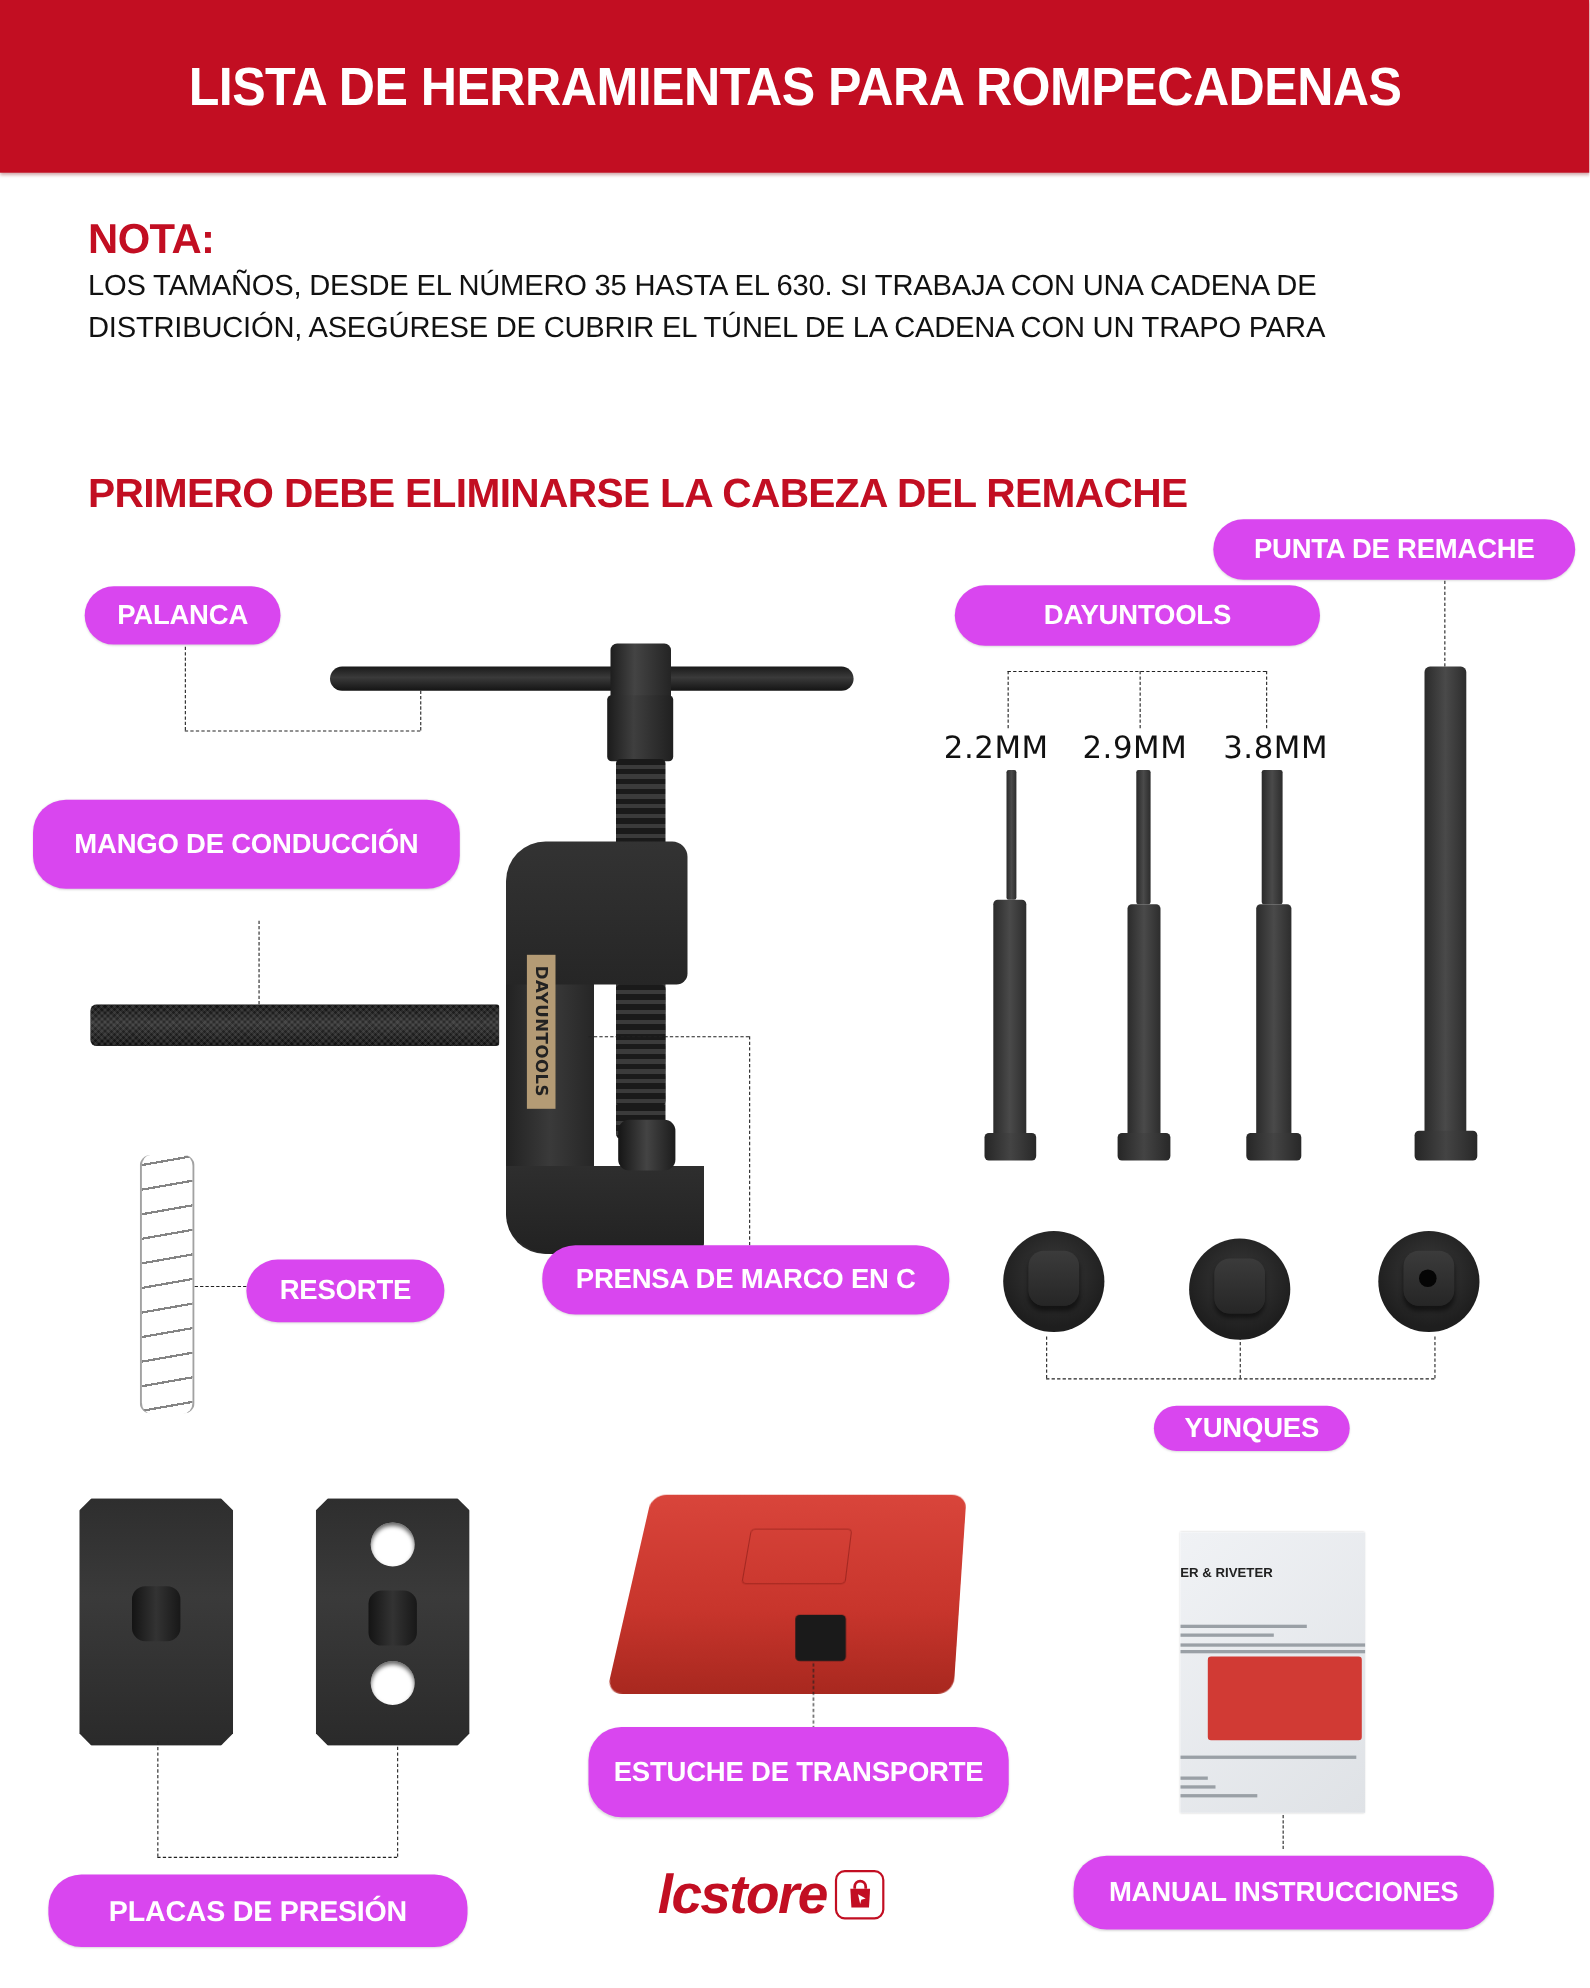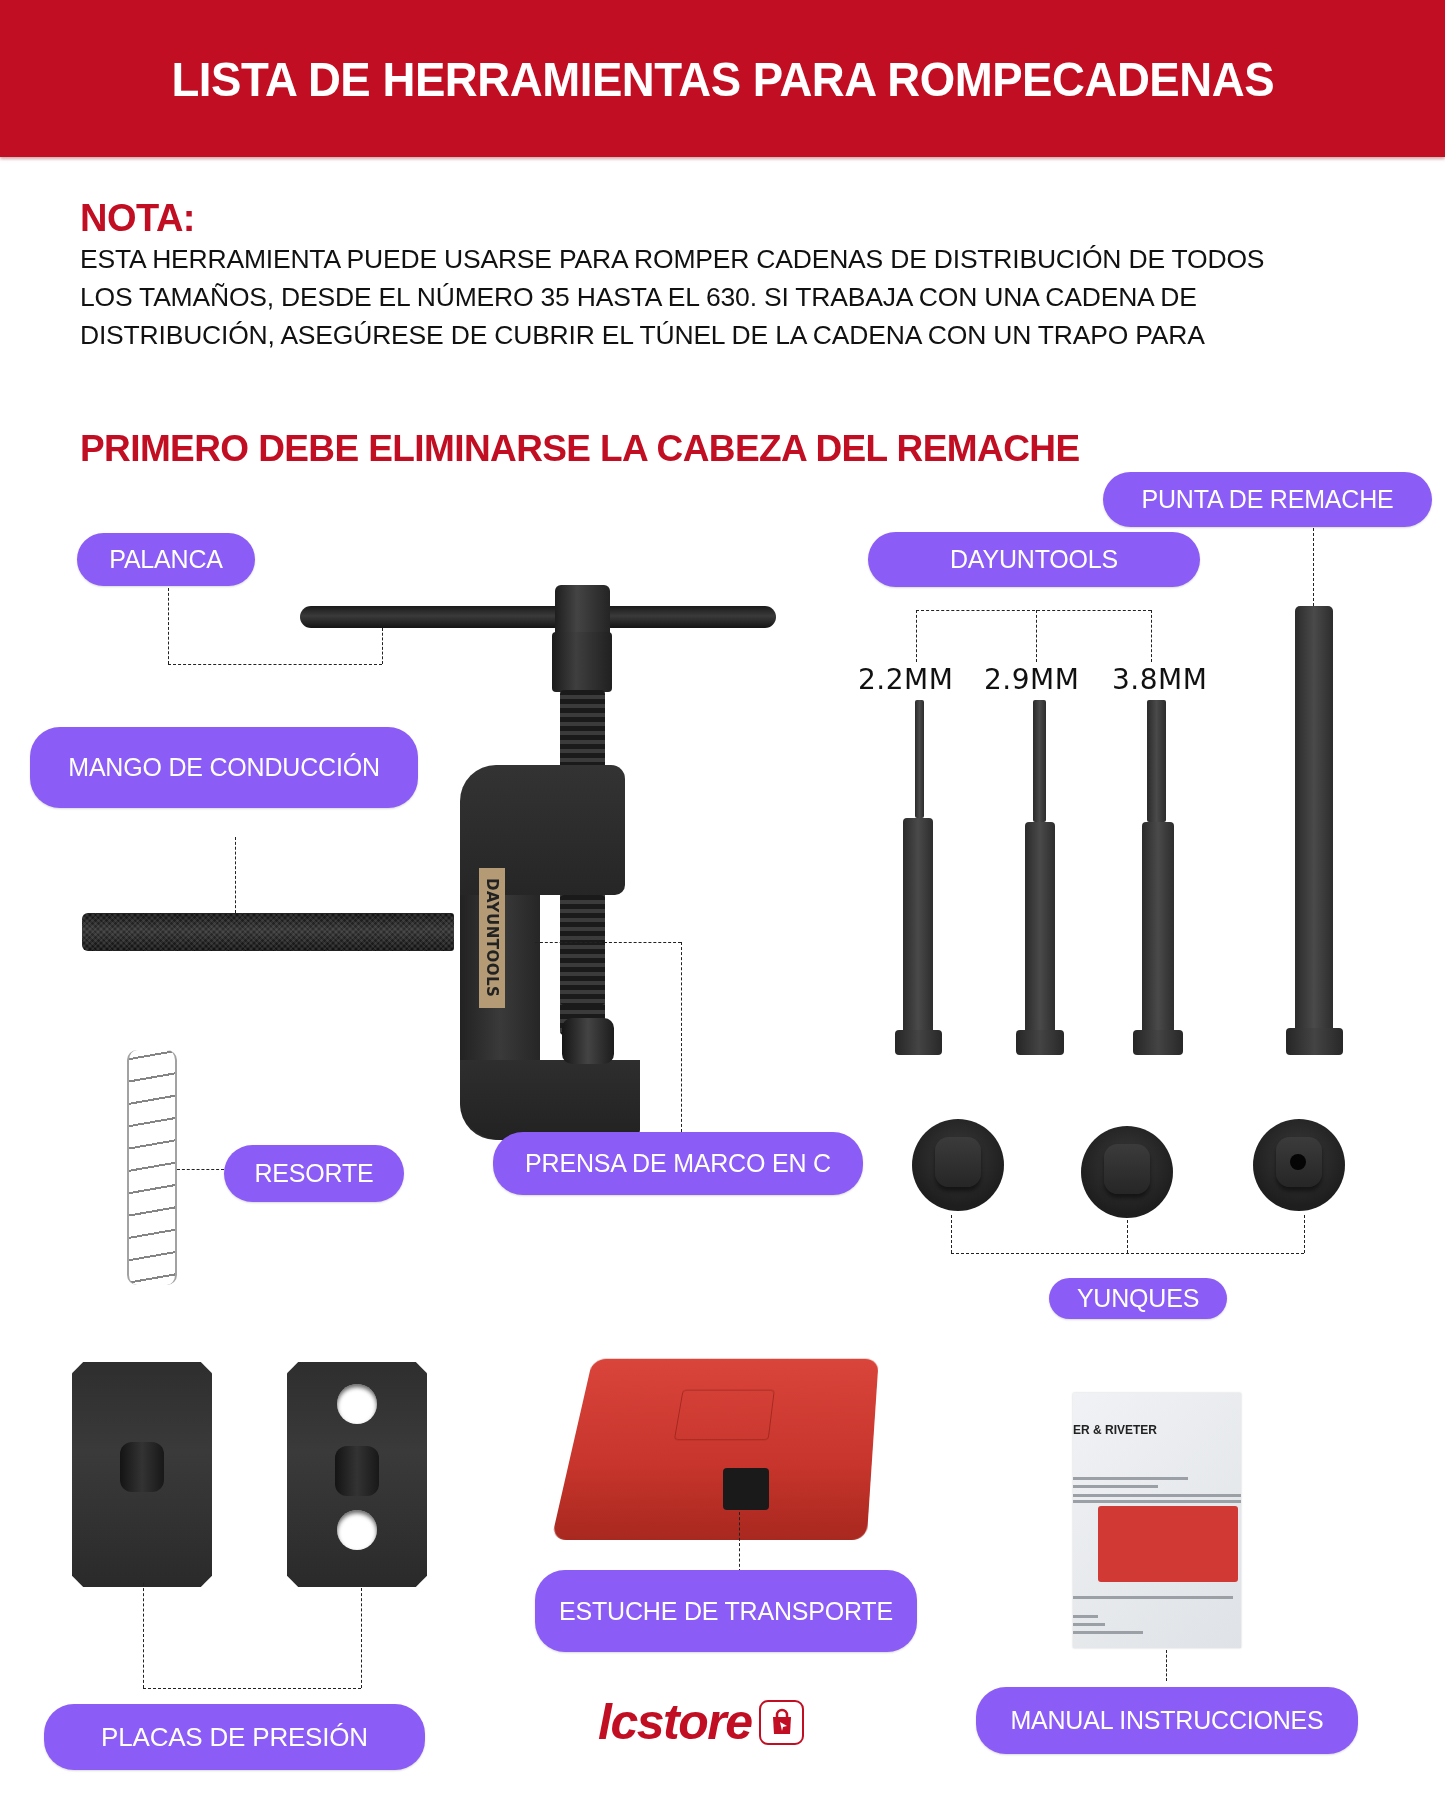--- a/index.html
+++ b/index.html
@@ -25,23 +25,23 @@
       font-size: 26.5px; line-height: 38px; color: #111; letter-spacing: -0.2px;
     }
     .note-body span { display: block; white-space: nowrap; }
 
     .subheading {
       position: absolute; left: 80px; top: 428px; color: #c20e22;
       font-weight: 700; font-size: 37px; letter-spacing: -0.6px;
     }
 
     .pill {
-      position: absolute; background: #8b5cf6; color: #fff; border-radius: 30px;
+      position: absolute; background: #d946ef; color: #fff; border-radius: 30px;
       display: flex; align-items: center; justify-content: center;
-      font-weight: 400; font-size: 25px; letter-spacing: -0.2px; white-space: nowrap;
+      font-weight: 700; font-size: 25px; letter-spacing: -0.2px; white-space: nowrap;
       box-shadow: 0 1px 2px rgba(0,0,0,0.15);
     }
 
     .dash { position: absolute; border-color: #222; border-style: dashed; border-width: 0; }
     .dash.v { border-left-width: 1.6px; width: 0; }
     .dash.h { border-top-width: 1.6px; height: 0; }
 
     
     .lever-bar { position: absolute; left: 300px; top: 606px; width: 476px; height: 22px; border-radius: 11px;
       background: linear-gradient(#1a1a1a, #3a3a3a 45%, #141414); }
@@ -122,21 +122,20 @@
   </style>
 </head>
 <body>
 
 <div class="header-band">
   <div class="header-title">LISTA DE HERRAMIENTAS PARA ROMPECADENAS</div>
 </div>
 
 <div class="note-heading">NOTA:</div>
 <div class="note-body">
-  <span>ESTA HERRAMIENTA PUEDE USARSE PARA ROMPER CADENAS DE DISTRIBUCIÓN DE TODOS</span>
   <span>LOS TAMAÑOS, DESDE EL NÚMERO 35 HASTA EL 630. SI TRABAJA CON UNA CADENA DE</span>
   <span>DISTRIBUCIÓN, ASEGÚRESE DE CUBRIR EL TÚNEL DE LA CADENA CON UN TRAPO PARA</span>
 </div>
 
 <div class="subheading">PRIMERO DEBE ELIMINARSE LA CABEZA DEL REMACHE</div>
 
 <div class="pill" style="left:77px; top:533px; width:178px; height:53px;">PALANCA</div>
 <div class="dash v" style="left:168px; top:588px; height:76px;"></div>
 <div class="dash h" style="left:168px; top:664px; width:214px;"></div>
 <div class="dash v" style="left:382px; top:628px; height:36px;"></div>

